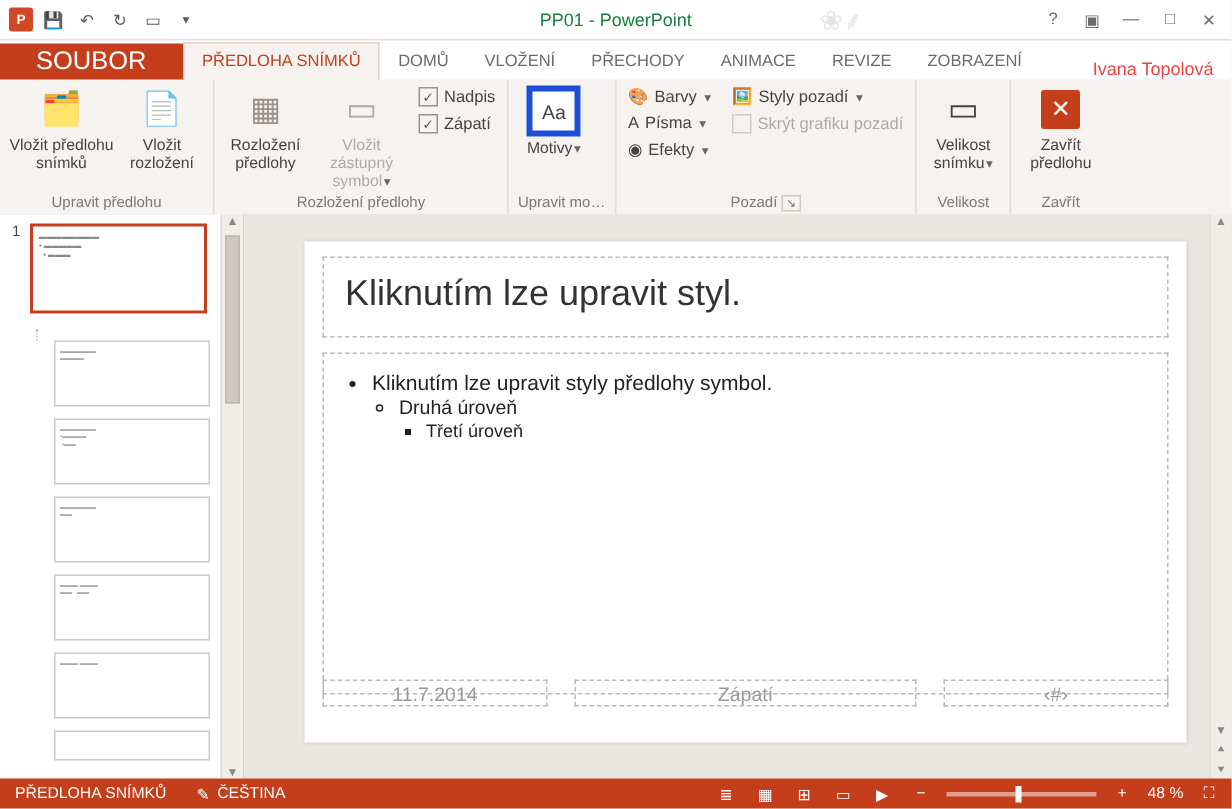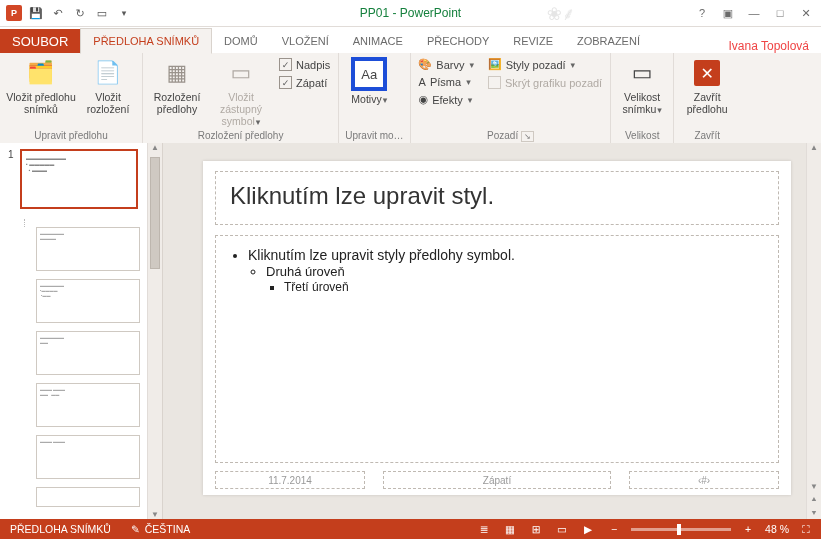--- a/index.html
+++ b/index.html
@@ -4,21 +4,21 @@
 <style>
 html,body{margin:0;padding:0;font-family:"Segoe UI",Tahoma,sans-serif;font-size:11px;background:#fff;width:821px;height:539px;overflow:hidden;color:#444}
 .titlebar{height:26px;background:#fff;display:flex;align-items:center;border-bottom:1px solid #e1dcd8;position:relative}
 .qat{display:flex;align-items:center;gap:6px;padding:0 6px}
 .qat .pp-logo{width:16px;height:16px;background:#d24726;color:#fff;font-size:9px;font-weight:bold;display:flex;align-items:center;justify-content:center;border-radius:2px}
 .qat .qbtn{width:16px;height:16px;display:flex;align-items:center;justify-content:center;color:#5a5a5a;cursor:pointer}
 .title-center{position:absolute;left:0;right:0;text-align:center;pointer-events:none;color:#15803d;font-size:12px}
 .title-right{margin-left:auto;display:flex;align-items:center;gap:8px;padding-right:6px;color:#6b6b6b}
 .winbtn{width:18px;height:18px;display:flex;align-items:center;justify-content:center;cursor:pointer}
 .tabbar{height:26px;display:flex;align-items:flex-end;background:#fff}
-.file-tab{background:#c43e1c;color:#fff;height:24px;padding:0 12px;display:flex;align-items:center;font-size:13px;cursor:pointer}
+.file-tab{background:#c43e1c;color:#fff;height:24px;padding:0 24px;display:flex;align-items:center;font-size:17px;cursor:pointer}
 .rtab{height:24px;padding:0 12px;display:flex;align-items:center;color:#6b6b6b;font-size:11px;cursor:pointer;text-transform:uppercase}
 .rtab.active{color:#c43e1c;border:1px solid #d9d3cd;border-bottom:1px solid #f5f2ef;background:#f5f2ef;margin-bottom:-1px}
 .tab-user{margin-left:auto;padding:0 12px;color:#ef4444;font-size:12px}
 .ribbon{height:90px;background:#f5f2ef;border-bottom:1px solid #d9d3cd;display:flex}
 .group{display:flex;flex-direction:column;border-right:1px solid #e1dcd8;padding:2px 6px 0 6px}
 .group-body{flex:1;display:flex;align-items:flex-start;gap:4px}
 .group-label{text-align:center;font-size:10px;color:#7a7a7a;padding:2px 0;white-space:nowrap}
 .bigbtn{display:flex;flex-direction:column;align-items:center;width:56px;cursor:pointer;padding-top:2px;gap:2px;text-align:center}
 .bigbtn .ico{width:32px;height:32px;display:flex;align-items:center;justify-content:center;font-size:22px}
 .bigbtn .lbl{font-size:10.5px;line-height:12px;color:#444}
@@ -43,21 +43,21 @@
 .slide{position:absolute;left:40px;top:18px;right:30px;bottom:24px;background:#fff;box-shadow:0 0 3px rgba(0,0,0,.15)}
 .ph{position:absolute;border:1px dashed #bfb9b2;box-sizing:border-box}
 .ph-title{left:12px;top:10px;right:12px;height:54px;padding:10px 14px;font-size:24px;color:#333;font-weight:300}
 .ph-body{left:12px;top:74px;right:12px;bottom:32px;padding:10px 14px;font-size:14px;color:#222}
 .ph-body ul{margin:0;padding-left:18px}
 .ph-body li{margin:1px 0}
 .l2{font-size:13px;margin-left:4px}
 .l3{font-size:12px}
 .l4{font-size:11px}
 .l5{font-size:11px}
-.ph-foot{bottom:6px;height:18px;font-size:10px;color:#999;display:flex;align-items:center;justify-content:center}
+.ph-foot{bottom:24px;height:18px;font-size:13px;color:#999;display:flex;align-items:center;justify-content:center}
 .pf1{left:12px;width:150px}
 .pf2{left:180px;right:180px}
 .pf3{right:12px;width:150px}
 .cv-scroll{position:absolute;right:0;top:0;bottom:0;width:14px;background:#f0ece8;border-left:1px solid #e1dcd8}
 .statusbar{position:absolute;bottom:0;left:0;right:0;height:20px;background:#c43e1c;color:#fff;display:flex;align-items:center;font-size:10.5px}
 .sb-item{padding:0 10px;display:flex;align-items:center;gap:5px}
 .sb-right{margin-left:auto;display:flex;align-items:center;gap:8px;padding-right:6px}
 .viewbtn{width:18px;height:14px;display:flex;align-items:center;justify-content:center;cursor:pointer}
 .zoom-slider{width:100px;height:3px;background:rgba(255,255,255,.5);position:relative}
 .zoom-slider .zt{position:absolute;top:-4px;left:46px;width:4px;height:11px;background:#fff}
@@ -84,22 +84,22 @@
     <div class="winbtn">□</div>
     <div class="winbtn">✕</div>
   </div>
 </div>
 
 <div class="tabbar">
   <div class="file-tab">SOUBOR</div>
   <div class="rtab active">PŘEDLOHA SNÍMKŮ</div>
   <div class="rtab">DOMŮ</div>
   <div class="rtab">VLOŽENÍ</div>
+  <div class="rtab">PŘECHODY</div>
   <div class="rtab">ANIMACE</div>
-  <div class="rtab">PŘECHODY</div>
   <div class="rtab">REVIZE</div>
   <div class="rtab">ZOBRAZENÍ</div>
   <div class="tab-user">Ivana Topolová</div>
 </div>
 
 <div class="ribbon">
   <div class="group">
     <div class="group-body">
       <div class="bigbtn" style="width:70px">
         <div class="ico">🗂️</div>

